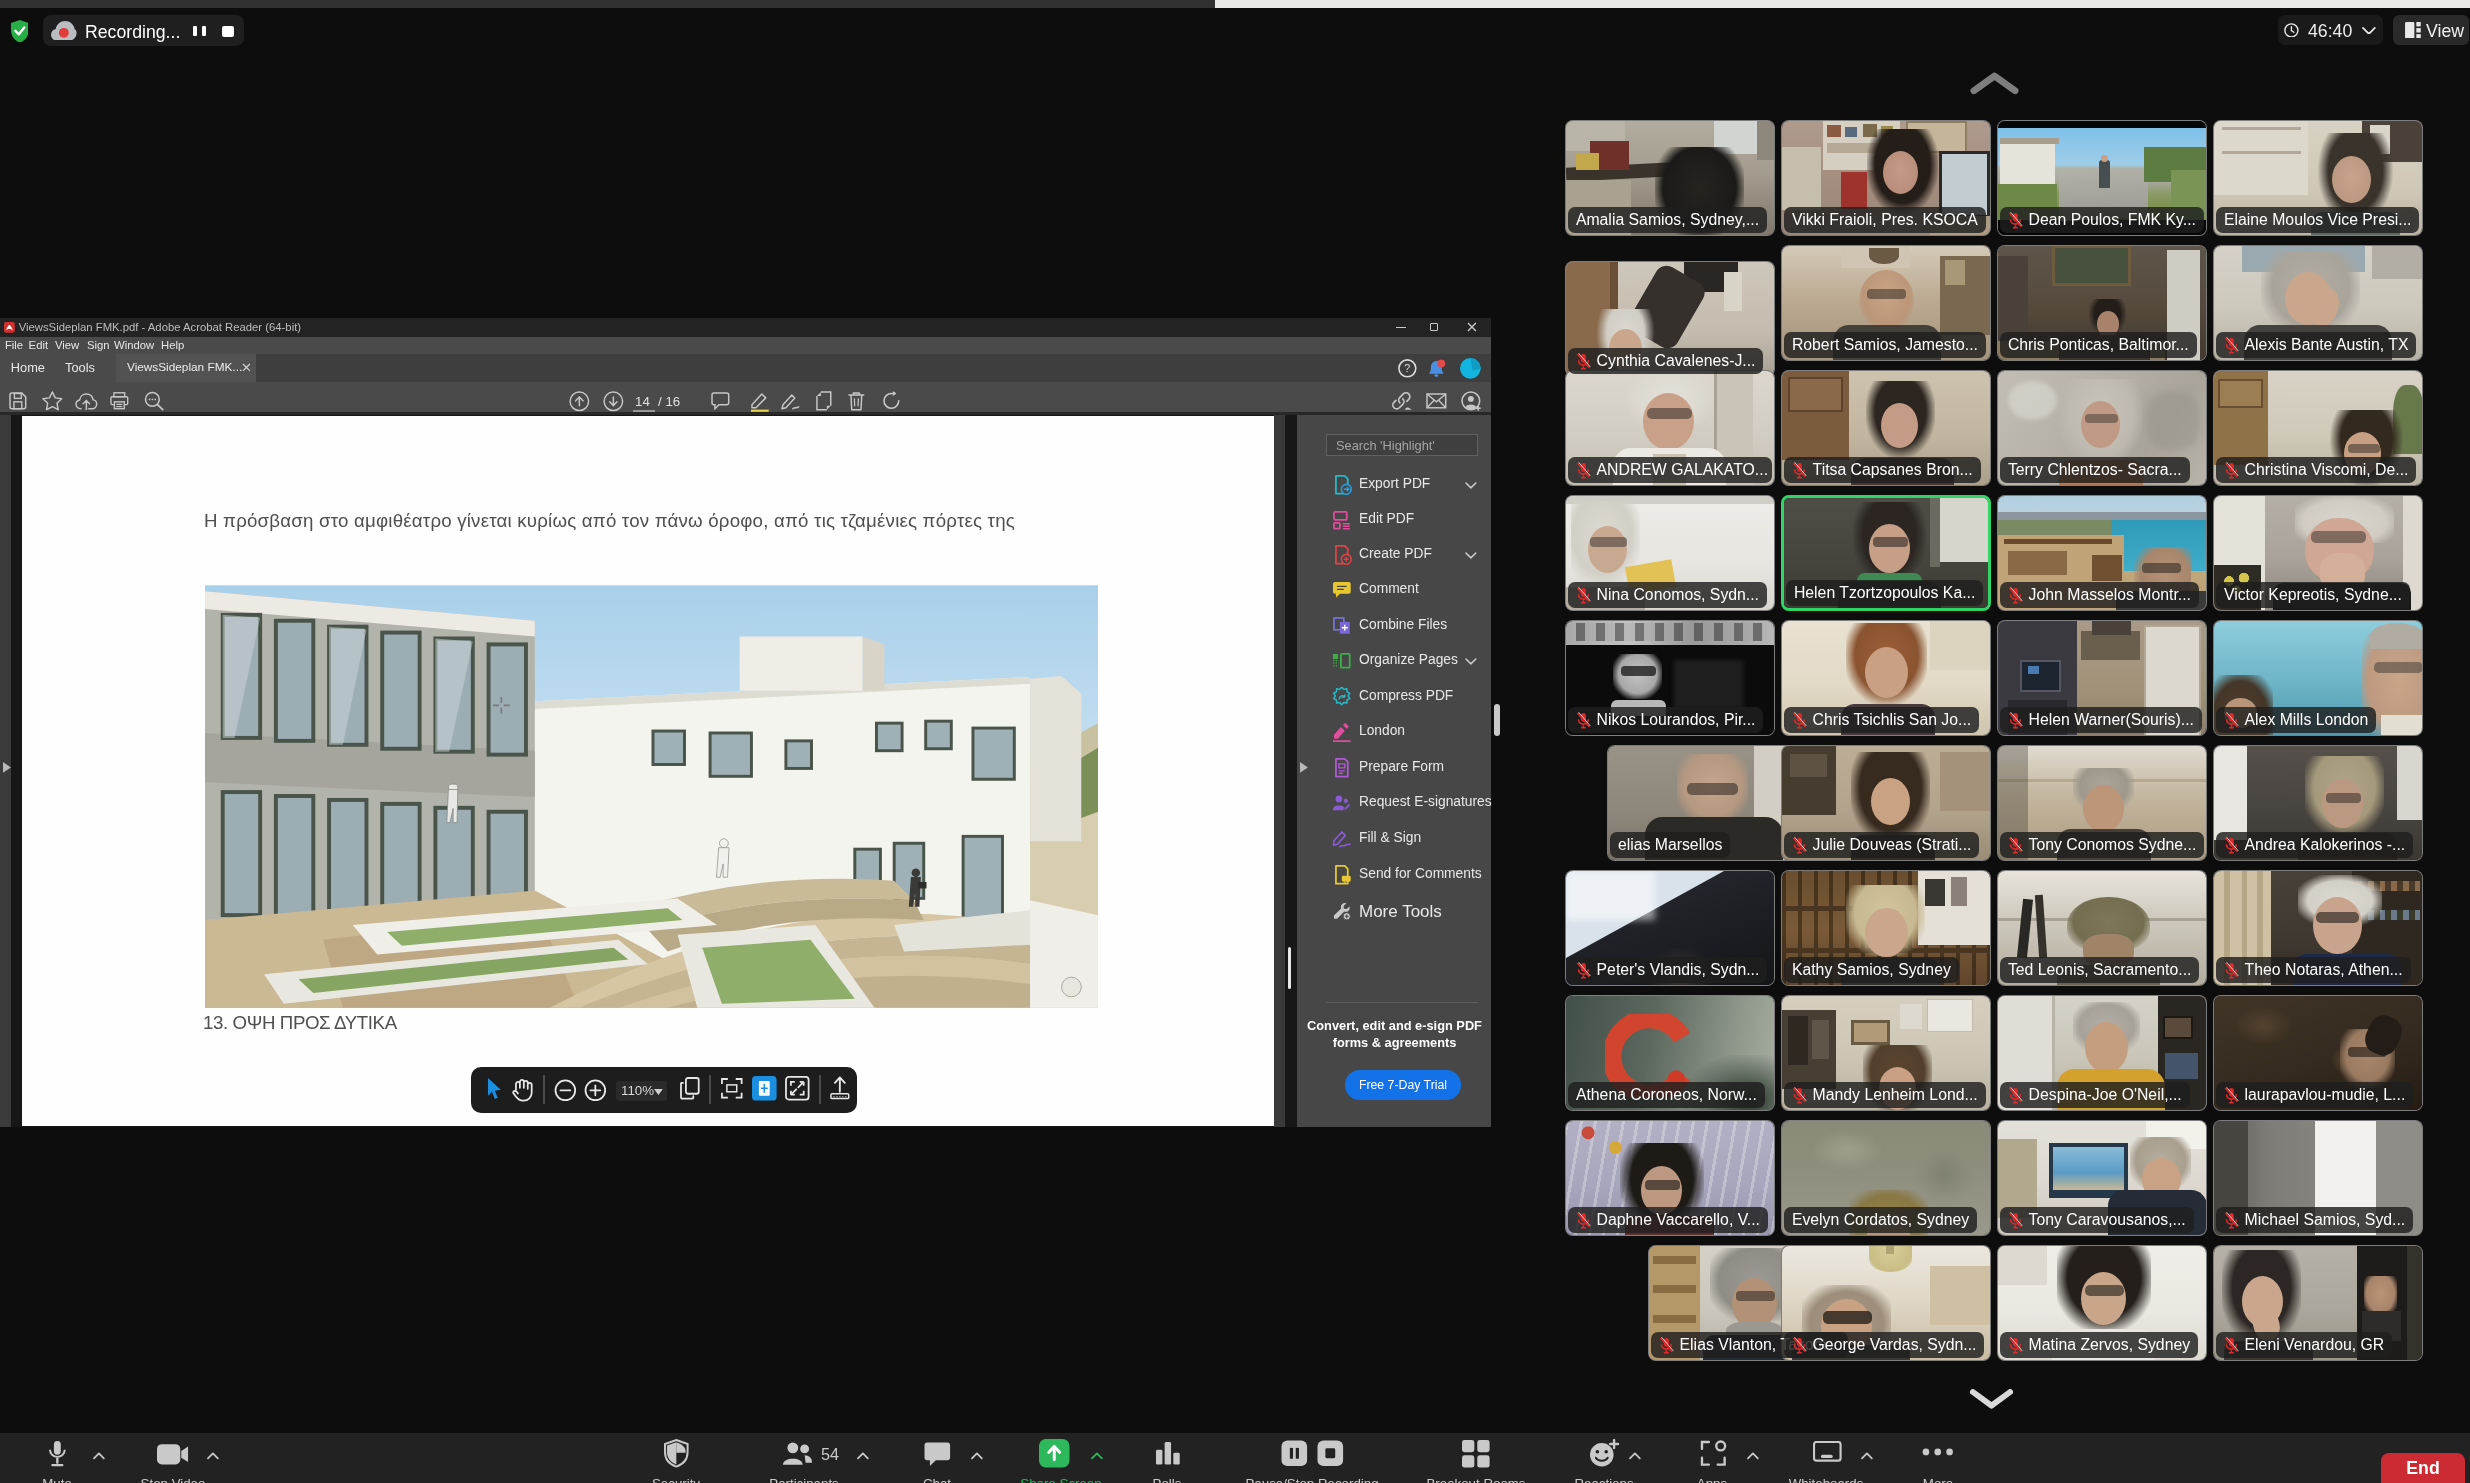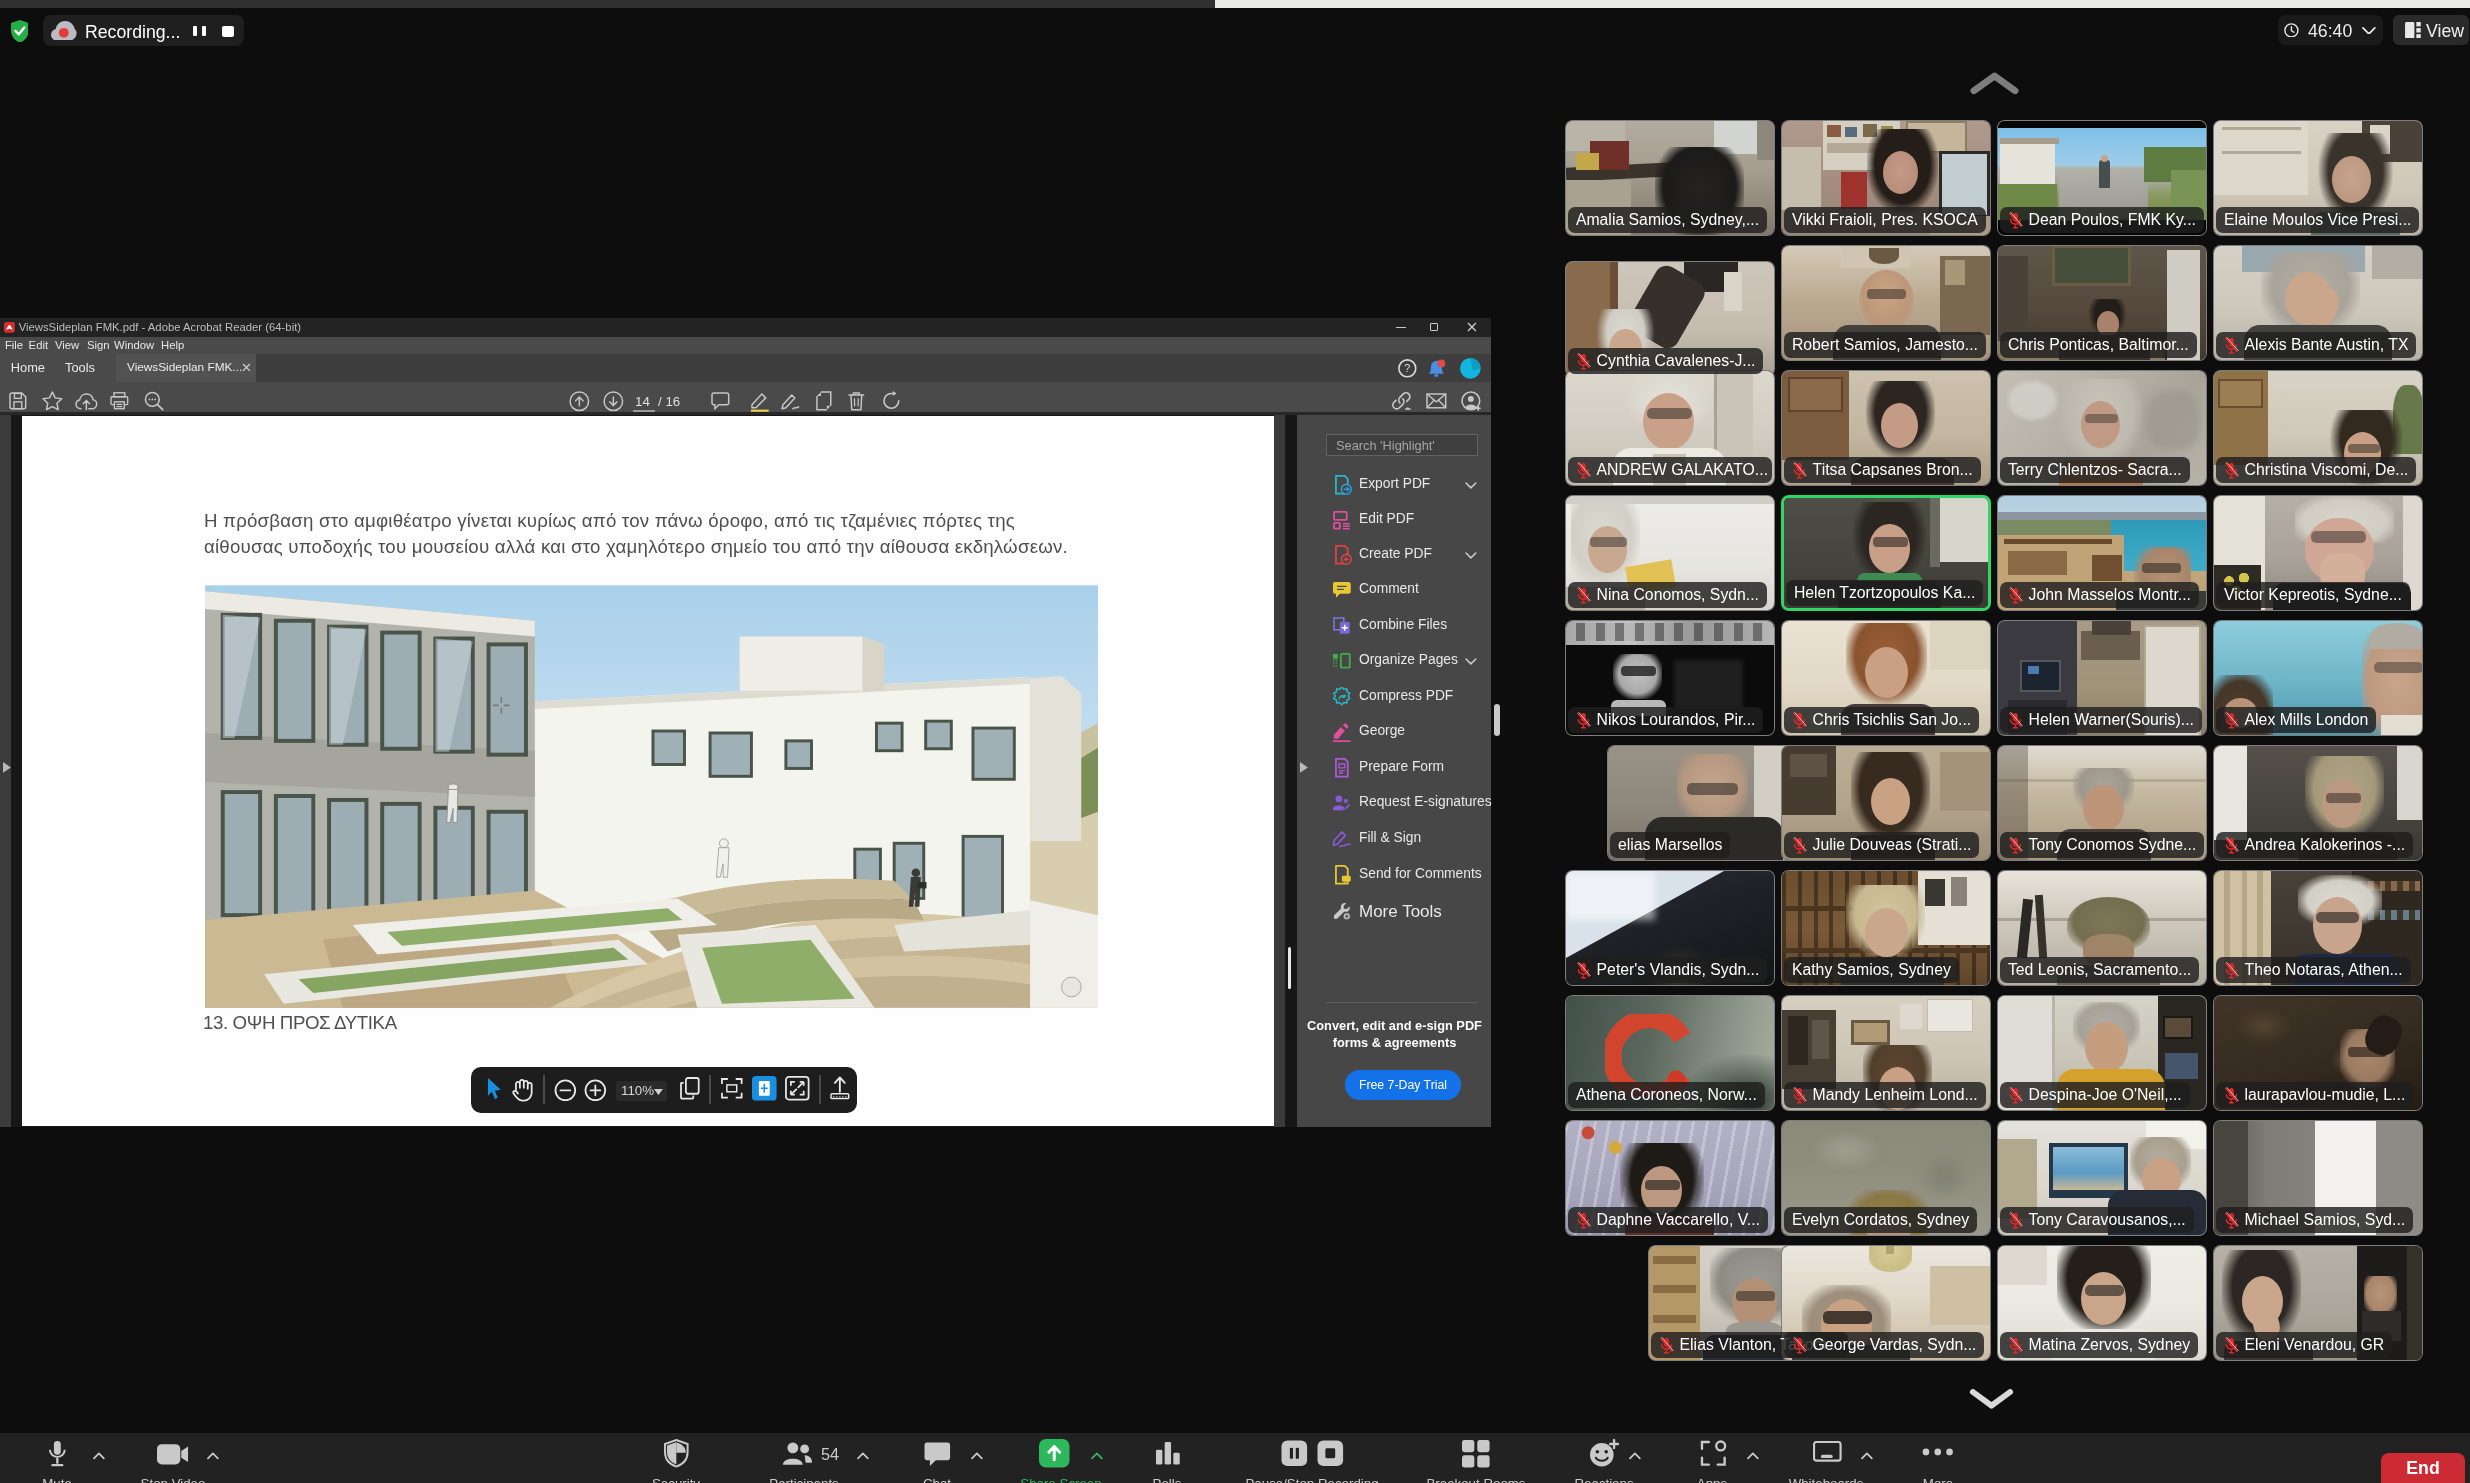--- a/index.html
+++ b/index.html
@@ -165,21 +165,20 @@
 <circle cx="10" cy="10" r="9" stroke="#c6c6c6" stroke-width="1.6" fill="none"></circle>
 <circle cx="10" cy="8" r="3" fill="#c6c6c6"></circle>
 <path d="M4.5 16.5 C5.5 12.8 14.5 12.8 15.5 16.5 C14 18.3 12 19 10 19 C8 19 6 18.3 4.5 16.5 Z" fill="#c6c6c6"></path>
 <path d="M17.5 15 L17.5 20 M15 17.5 L20 17.5" stroke="#c6c6c6" stroke-width="1.6"></path>
 </svg>
 <div class="abs" style="left:0;top:97px;width:1491px;height:712px;background:#171717;">
 <div class="abs" style="left:0;top:0;width:10.8px;height:712px;background:#3b3b3b;"></div>
 <div class="abs" style="left:1274px;top:0;width:10.8px;height:712px;background:#3a3a3a;"></div>
 <div class="abs" style="left:21.7px;top:1px;width:1252px;height:710px;background:#fefefe;"></div>
 <div class="abs" style="left:204px;top:95px;font-size:18.7px;color:#4f4f4f;white-space:nowrap;letter-spacing:0.2px;">Η πρόσβαση στο αμφιθέατρο γίνεται κυρίως από τον πάνω όροφο, από τις τζαμένιες πόρτες της</div>
-<div class="abs" style="left:204px;top:121px;font-size:18.7px;color:#4f4f4f;white-space:nowrap;letter-spacing:0.2px;">αίθουσας υποδοχής του μουσείου αλλά και στο χαμηλότερο σημείο του από την αίθουσα εκδηλώσεων.</div>
 <div class="abs" style="left:203px;top:597px;font-size:18.7px;color:#4f4f4f;letter-spacing:-0.4px;">13. ΟΨΗ ΠΡΟΣ ΔΥΤΙΚΑ</div>
 <svg class="abs" style="left:205px;top:170px" width="893" height="423" viewBox="0 0 907 429">
 <defs>
 <linearGradient id="sky" x1="0" y1="0" x2="0" y2="1">
   <stop offset="0" stop-color="#a9d0ea"></stop>
               <stop offset="1" stop-color="#d3e7f4"></stop>
 </linearGradient>
 </defs>
 <rect x="0" y="0" width="907" height="270" fill="url(#sky)"></rect>
 <rect x="0" y="255" width="907" height="174" fill="#d8cdae"></rect>
@@ -371,21 +370,21 @@
 <div class="abs" style="left:1332px;top:272px;width:19.7px;height:19.7px;"><svg width="19.7" height="19.7" viewBox="0 0 20 20">
             <path d="M10 1 L12.4 3.8 L16 3 L16.2 6.7 L19.5 8.3 L17.6 11.5 L19.5 14.7 L16.2 16.3 L16 20 L12.4 19.2 L10 22 L7.6 19.2 L4 20 L3.8 16.3 L0.5 14.7 L2.4 11.5 L0.5 8.3 L3.8 6.7 L4 3 L7.6 3.8 Z" transform="scale(0.86) translate(1.5 -1)" stroke="#28b9c8" stroke-width="1.8" fill="none" stroke-linejoin="round"></path>
             <path d="M7 12.5 C8.5 8 11.5 8 13 10.5 M13 10.5 L13 7.5 M13 10.5 L10 10.5" stroke="#28b9c8" stroke-width="1.4" fill="none"></path>
           </svg></div>
 <div class="abs" style="left:1359px;top:273px;font-size:13.8px;color:#e8e8e8;white-space:nowrap;">Compress PDF</div>
 <div class="abs" style="left:1332px;top:307px;width:19.7px;height:19.7px;"><svg width="19.7" height="19.7" viewBox="0 0 20 20">
             <path d="M2 13 L9 5 L13 9 L6 17 L2 17 Z" fill="#e04f9e"></path>
             <path d="M11 3 L13.5 1 L17 4.5 L15 7 Z" fill="#e04f9e"></path>
             <path d="M1 19.5 L19 19.5" stroke="#e04f9e" stroke-width="1.8"></path>
           </svg></div>
-<div class="abs" style="left:1359px;top:308px;font-size:13.8px;color:#e8e8e8;white-space:nowrap;">George</div>
+<div class="abs" style="left:1359px;top:308px;font-size:13.8px;color:#e8e8e8;white-space:nowrap;">London</div>
 <div class="abs" style="left:1332px;top:343px;width:19.7px;height:19.7px;"><svg width="19.7" height="19.7" viewBox="0 0 20 20">
             <path d="M4 1 L13 1 L16 4 L16 19 L4 19 Z" stroke="#b05ad8" stroke-width="1.8" fill="none" stroke-linejoin="round"></path>
             <rect x="7" y="6" width="6" height="4" stroke="#b05ad8" stroke-width="1.3" fill="none"></rect>
             <path d="M7 13 L13 13 M7 15.5 L11 15.5" stroke="#b05ad8" stroke-width="1.3"></path>
           </svg></div>
 <div class="abs" style="left:1359px;top:344px;font-size:13.8px;color:#e8e8e8;white-space:nowrap;">Prepare Form</div>
 <div class="abs" style="left:1332px;top:378px;width:19.7px;height:19.7px;"><svg width="19.7" height="19.7" viewBox="0 0 20 20">
             <circle cx="7" cy="6" r="3.4" fill="#8a5ad8"></circle>
             <path d="M1 16 C1.5 11.5 12.5 11.5 13 16 L13 17.5 L1 17.5 Z" fill="#8a5ad8"></path>
             <circle cx="14" cy="8" r="2.6" fill="#8a5ad8" stroke="#474747" stroke-width="1"></circle>

